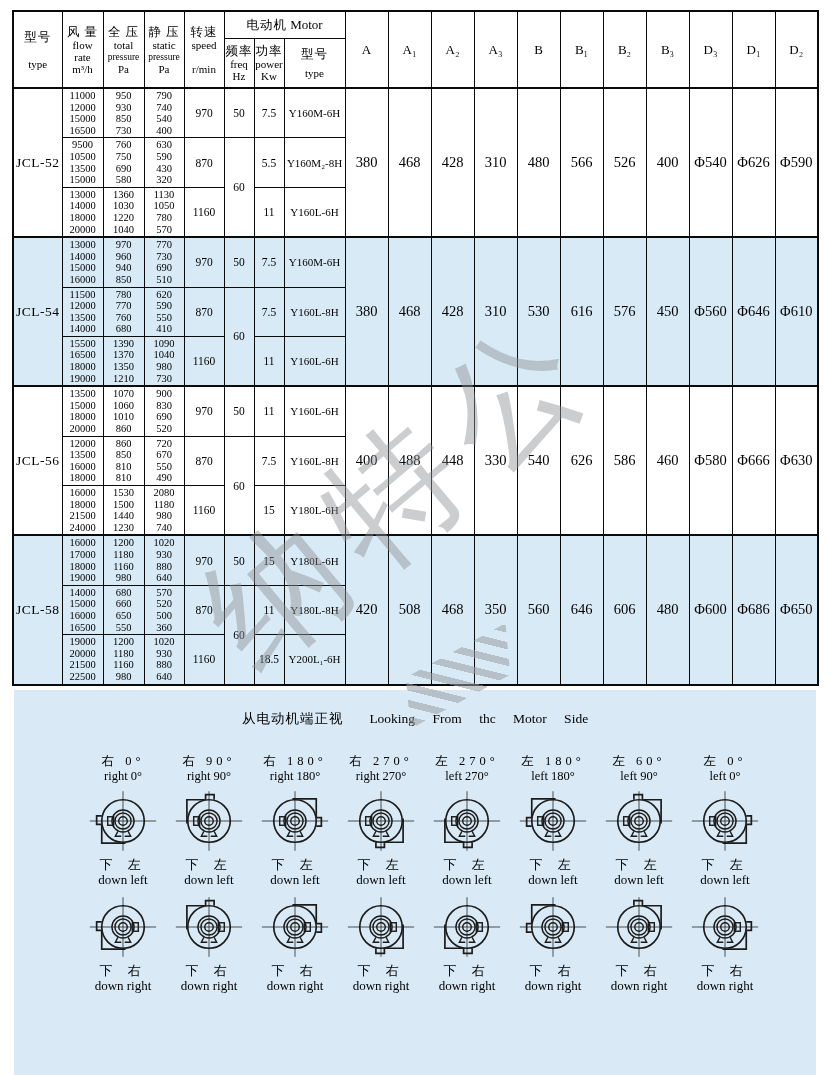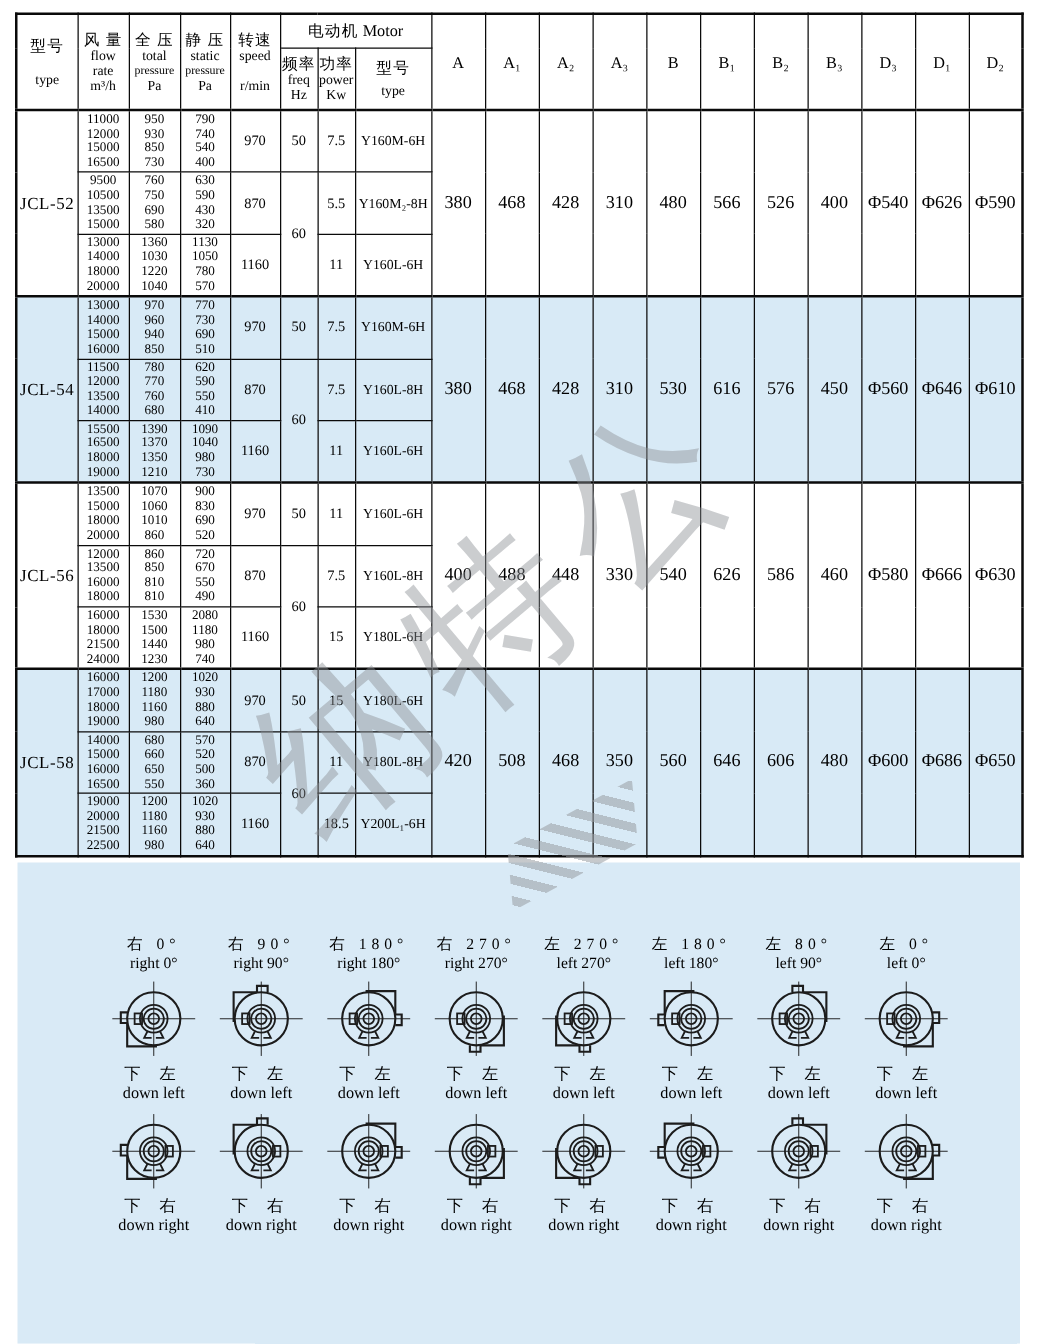--- a/index.html
+++ b/index.html
@@ -55,21 +55,21 @@
   }
   .panel-title{text-align:center;margin-top:20px;font-size:13.5px;}
   .panel-title .cn{letter-spacing:1px;margin-right:26px;}
   .panel-title .en{word-spacing:14px;}
   .orient-grid{
     display:grid;grid-template-columns:repeat(8,86px);
     margin:26px 0 0 66px;
   }
   .orient-col{text-align:center;}
   .o-label div{font-size:12.5px;line-height:15px;}
-  .o-label .cn{letter-spacing:4px;margin-top:32px;}
+  .o-label .cn{letter-spacing:4px;}
   .fan{width:76px;height:68px;display:block;margin:3px auto 0 auto;}
   .fan .ln{fill:none;stroke:#1c1c1c;stroke-width:2;}
   .fan .hub{fill:none;stroke:#1c1c1c;stroke-width:1.7;}
   .fan .thin{stroke:#1c1c1c;stroke-width:0.9;}
   .o-sub{margin:2px 0 6px 0;}
   .o-sub div{font-size:13px;line-height:15px;}
   .o-sub .cn{letter-spacing:6px;}
 </style>
 </head>
 <body>
@@ -491,20 +491,23 @@
         <td class="num">18.5</td>
         <td class="motor">Y200L₁-6H</td>
       </tr>
     </tbody>
 </table>
 
 <div class="watermark">纳特公</div>
 <div class="watermark-logo"></div>
 
 <div class="bottom-panel">
+  <div class="panel-title">
+    <span class="cn">从电动机端正视</span><span class="en">Looking From thc Motor Side</span>
+  </div>
   <div class="orient-grid">
       <div class="orient-col">
         <div class="o-label">
           <div class="cn">右 0°</div>
           <div class="en">right 0°</div>
         </div>
         <svg class="fan" viewBox="0 0 80 80">
           <g transform="rotate(0,40,40)">
             <circle class="ln" cx="40" cy="40" r="25"></circle>
             <path class="ln" d="M15,34 h-6 v10 h6 M15,44 v22 h28"></path>
@@ -758,21 +761,21 @@
             <path class="hub" d="M34,52 l-3,6 h7 M46,52 l3,6 h-7"></path>
           </g>
         </svg>
         <div class="o-sub">
           <div class="cn">下 右</div>
           <div class="en">down right</div>
         </div>
       </div>
       <div class="orient-col">
         <div class="o-label">
-          <div class="cn">左 80°</div>
+          <div class="cn">左 60°</div>
           <div class="en">left 90°</div>
         </div>
         <svg class="fan" viewBox="0 0 80 80">
           <g transform="translate(80,0) scale(-1,1) rotate(90,40,40)">
             <circle class="ln" cx="40" cy="40" r="25"></circle>
             <path class="ln" d="M15,34 h-6 v10 h6 M15,44 v22 h28"></path>
           </g>
           <g transform="">
             <line class="thin" x1="1" y1="40" x2="79" y2="40"></line>
             <line class="thin" x1="40" y1="5" x2="40" y2="75"></line>

